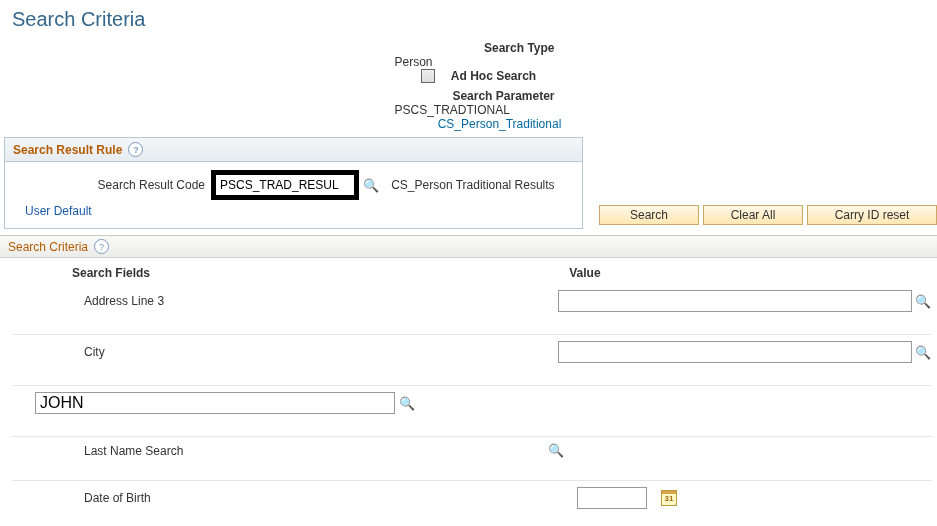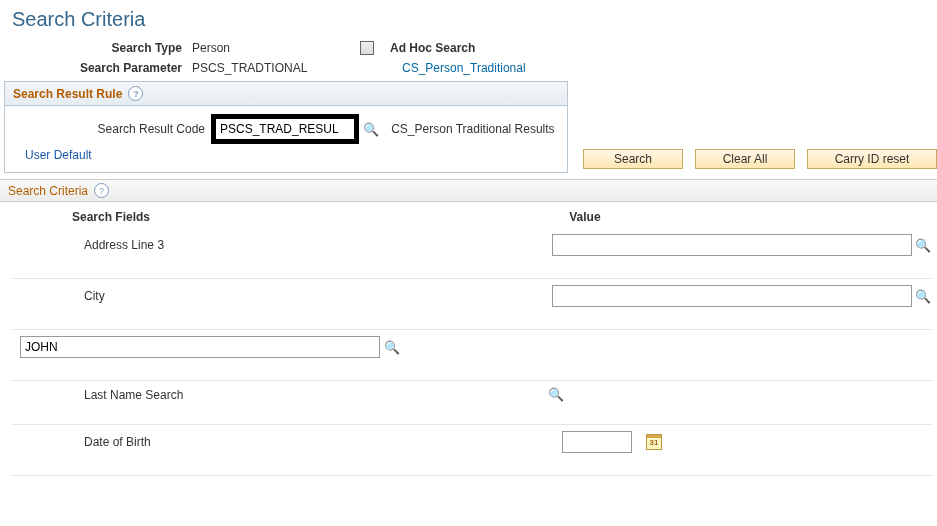--- a/index.html
+++ b/index.html
@@ -1,47 +1,47 @@
 <!DOCTYPE html>
 <html><head>
 <meta charset="utf-8">
 <style>
   body { margin:0; padding:0; font-family:Arial,Helvetica,sans-serif; font-size:12px; color:#333; background:#fff; width:937px;}
   .page-title { color:#35668b; font-size:20px; font-weight:normal; padding:8px 0 4px 12px; }
   .top-meta { padding-left:12px; }
-  .meta-row { display:flex; align-items:center; margin:6px 0; }
+  .meta-row { display:flex; align-items:center; margin:6px 0;flex-direction:column; }
   .meta-label { width:170px; text-align:right; padding-right:10px; font-weight:bold; color:#333; font-size:12px;}
   .meta-val { width:160px; color:#333;}
   .meta-val2 { color:#0369a1;}
   .checkbox-wrap { display:flex; align-items:flex-end; margin-left:8px;gap:10px;}
   .chk { width:12px; height:12px; border:1px solid #666; display:inline-block; margin-right:6px; background:linear-gradient(#eee,#ddd);}
   .lbl { font-weight:bold; color:#333;}
   .section-box { border:1px solid #b7c7d4; width:580px; margin-left:4px; }
   .section-hdr { background:linear-gradient(#f4f6f8,#e6ecf1); border-bottom:1px solid #b7c7d4; padding:4px 8px; font-weight:bold; color:#b35c00; display:flex; align-items:center;}
   .help-icon { width:13px; height:13px; border:1px solid #7a9abf; border-radius:50%; color:#7a9abf; font-size:9px; display:inline-flex; align-items:center; justify-content:center; margin-left:6px; background:#fff;}
   .section-body { padding:8px 10px 4px 10px; }
   .code-row { display:flex; align-items:center;}
   .code-lbl { width:190px; text-align:right; padding-right:6px; color:#333;}
   .code-input { width:130px; height:18px; border:5px solid #000000; font-size:12px; padding:1px 4px;}
   .lookup-icon { margin-left:4px; font-size:13px; color:#476b8f; cursor:pointer;}
   .desc { margin-left:12px; color:#333;}
   .link { color:#1a5aaa; text-decoration:none; padding:4px 0 6px 10px; display:inline-block;}
-  .btn-bar { display:flex; gap:12px; padding:2px 0 4px 0; }
+  .btn-bar { display:flex; gap:4px; padding:2px 0 4px 0; }
   .btn { width:100px; height:20px; border:1px solid #c9a866; background:linear-gradient(#fff7e6,#ffe7b3); color:#333; font-size:12px; cursor:pointer;}
   .btn.wide{ width:130px;}
   .rule-row { display:flex; align-items:flex-end; }
   .sc-hdr { width:928px; margin-left:0; background:linear-gradient(#f9f9f7,#ececea); border-top:1px solid #ccc; border-bottom:1px solid #ccc; padding:3px 8px; color:#b35c00; display:flex; align-items:center;}
   .fields-area { padding-left:12px; width:920px;}
   .cols-hdr { display:flex; font-weight:bold; color:#333; padding:8px 0 4px 0;}
   .col-name { width:460px; padding-left:60px;}
   .col-val-h { width:400px; padding-left:80px;}
   .field-row { display:flex; align-items:center; border-bottom:1px solid #e6e6e6; padding:6px 0 22px 0;}
   .field-row:first-of-type { padding-top:2px;}
   .field-lbl { width:460px; padding-left:72px; color:#333;}
-  .val-input { width:350px; height:18px; border:1px solid #999; font-size:12px; padding:1px 4px; margin-left:8px;}
+  .val-input { width:350px; height:18px; border:1px solid #999; font-size:16px; padding:1px 4px; margin-left:23px;}
   .val-input.short { width:60px;}
   .cal-icon { width:14px; height:14px; border:1px solid #b99a3a; background:#fef9c3; color:#a06b1a; font-size:8px; font-weight:bold; display:inline-flex; align-items:center; justify-content:center; margin-left:4px; position:relative;}
   .cal-icon::before{content:"";position:absolute;top:0;left:0;right:0;height:3px;background:#d9a64e;}
 </style>
 </head>
 <body>
 
 <div class="page-title">Search Criteria</div>
 
 <div class="top-meta">

